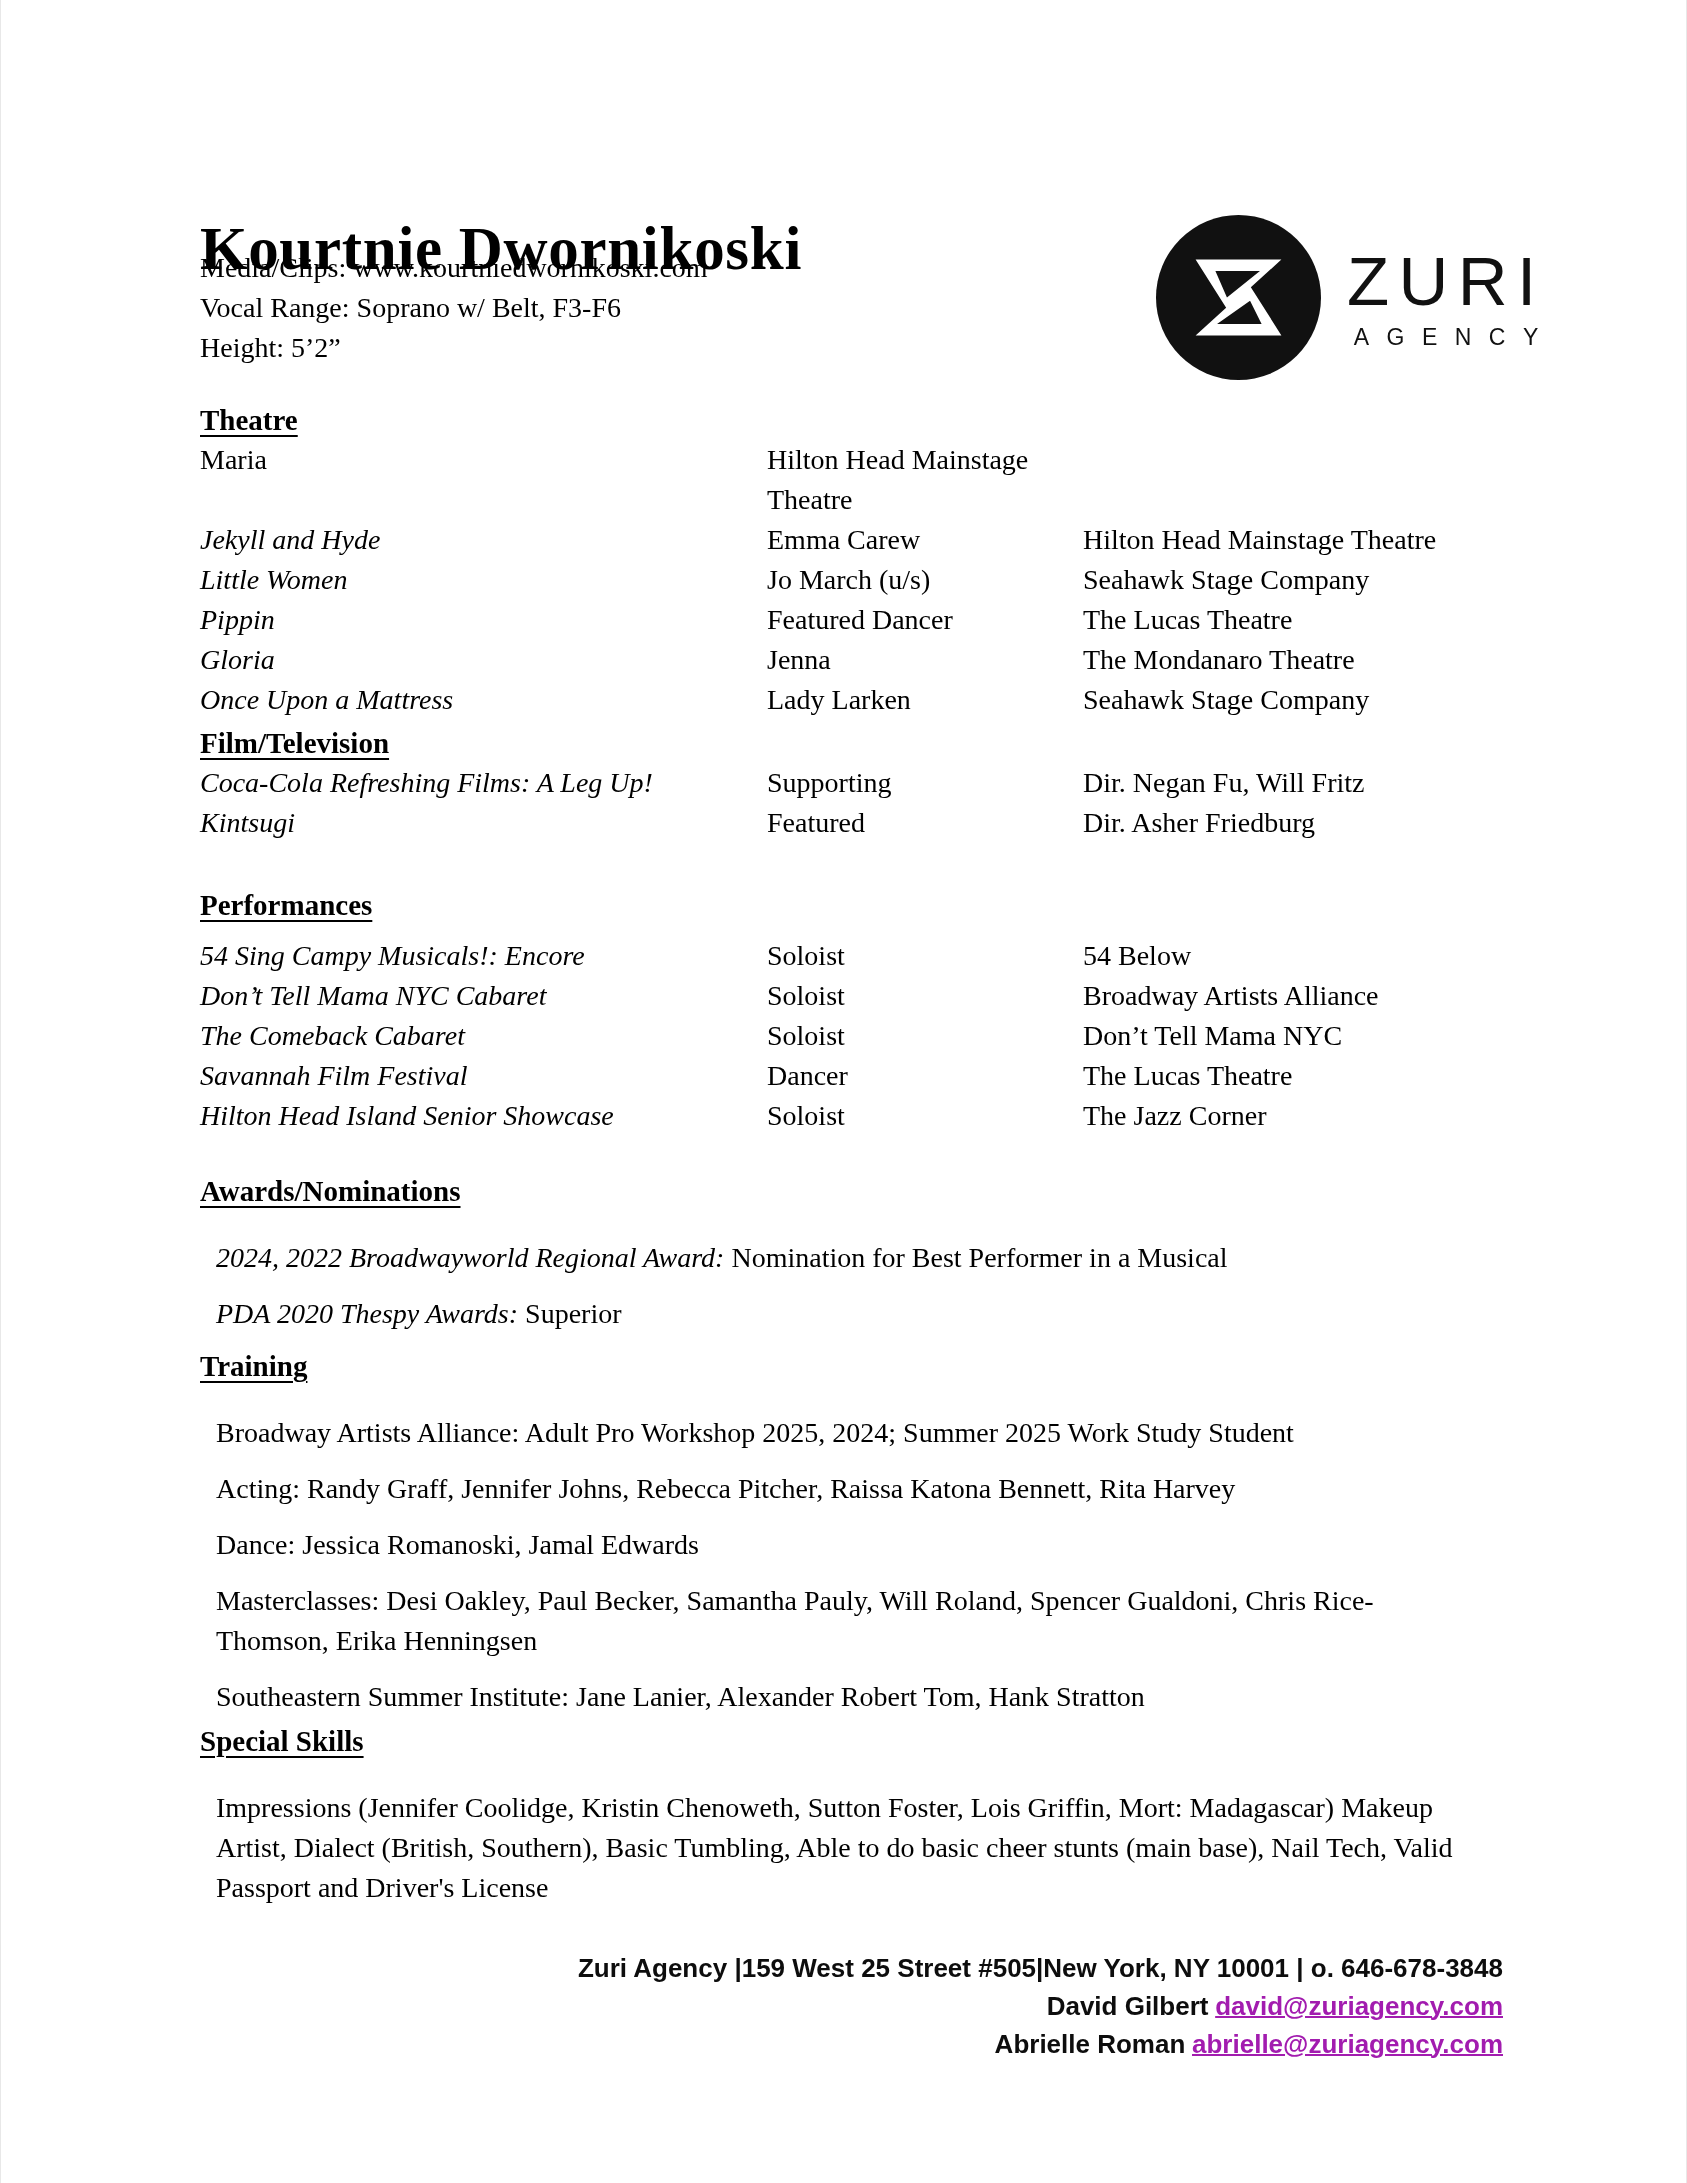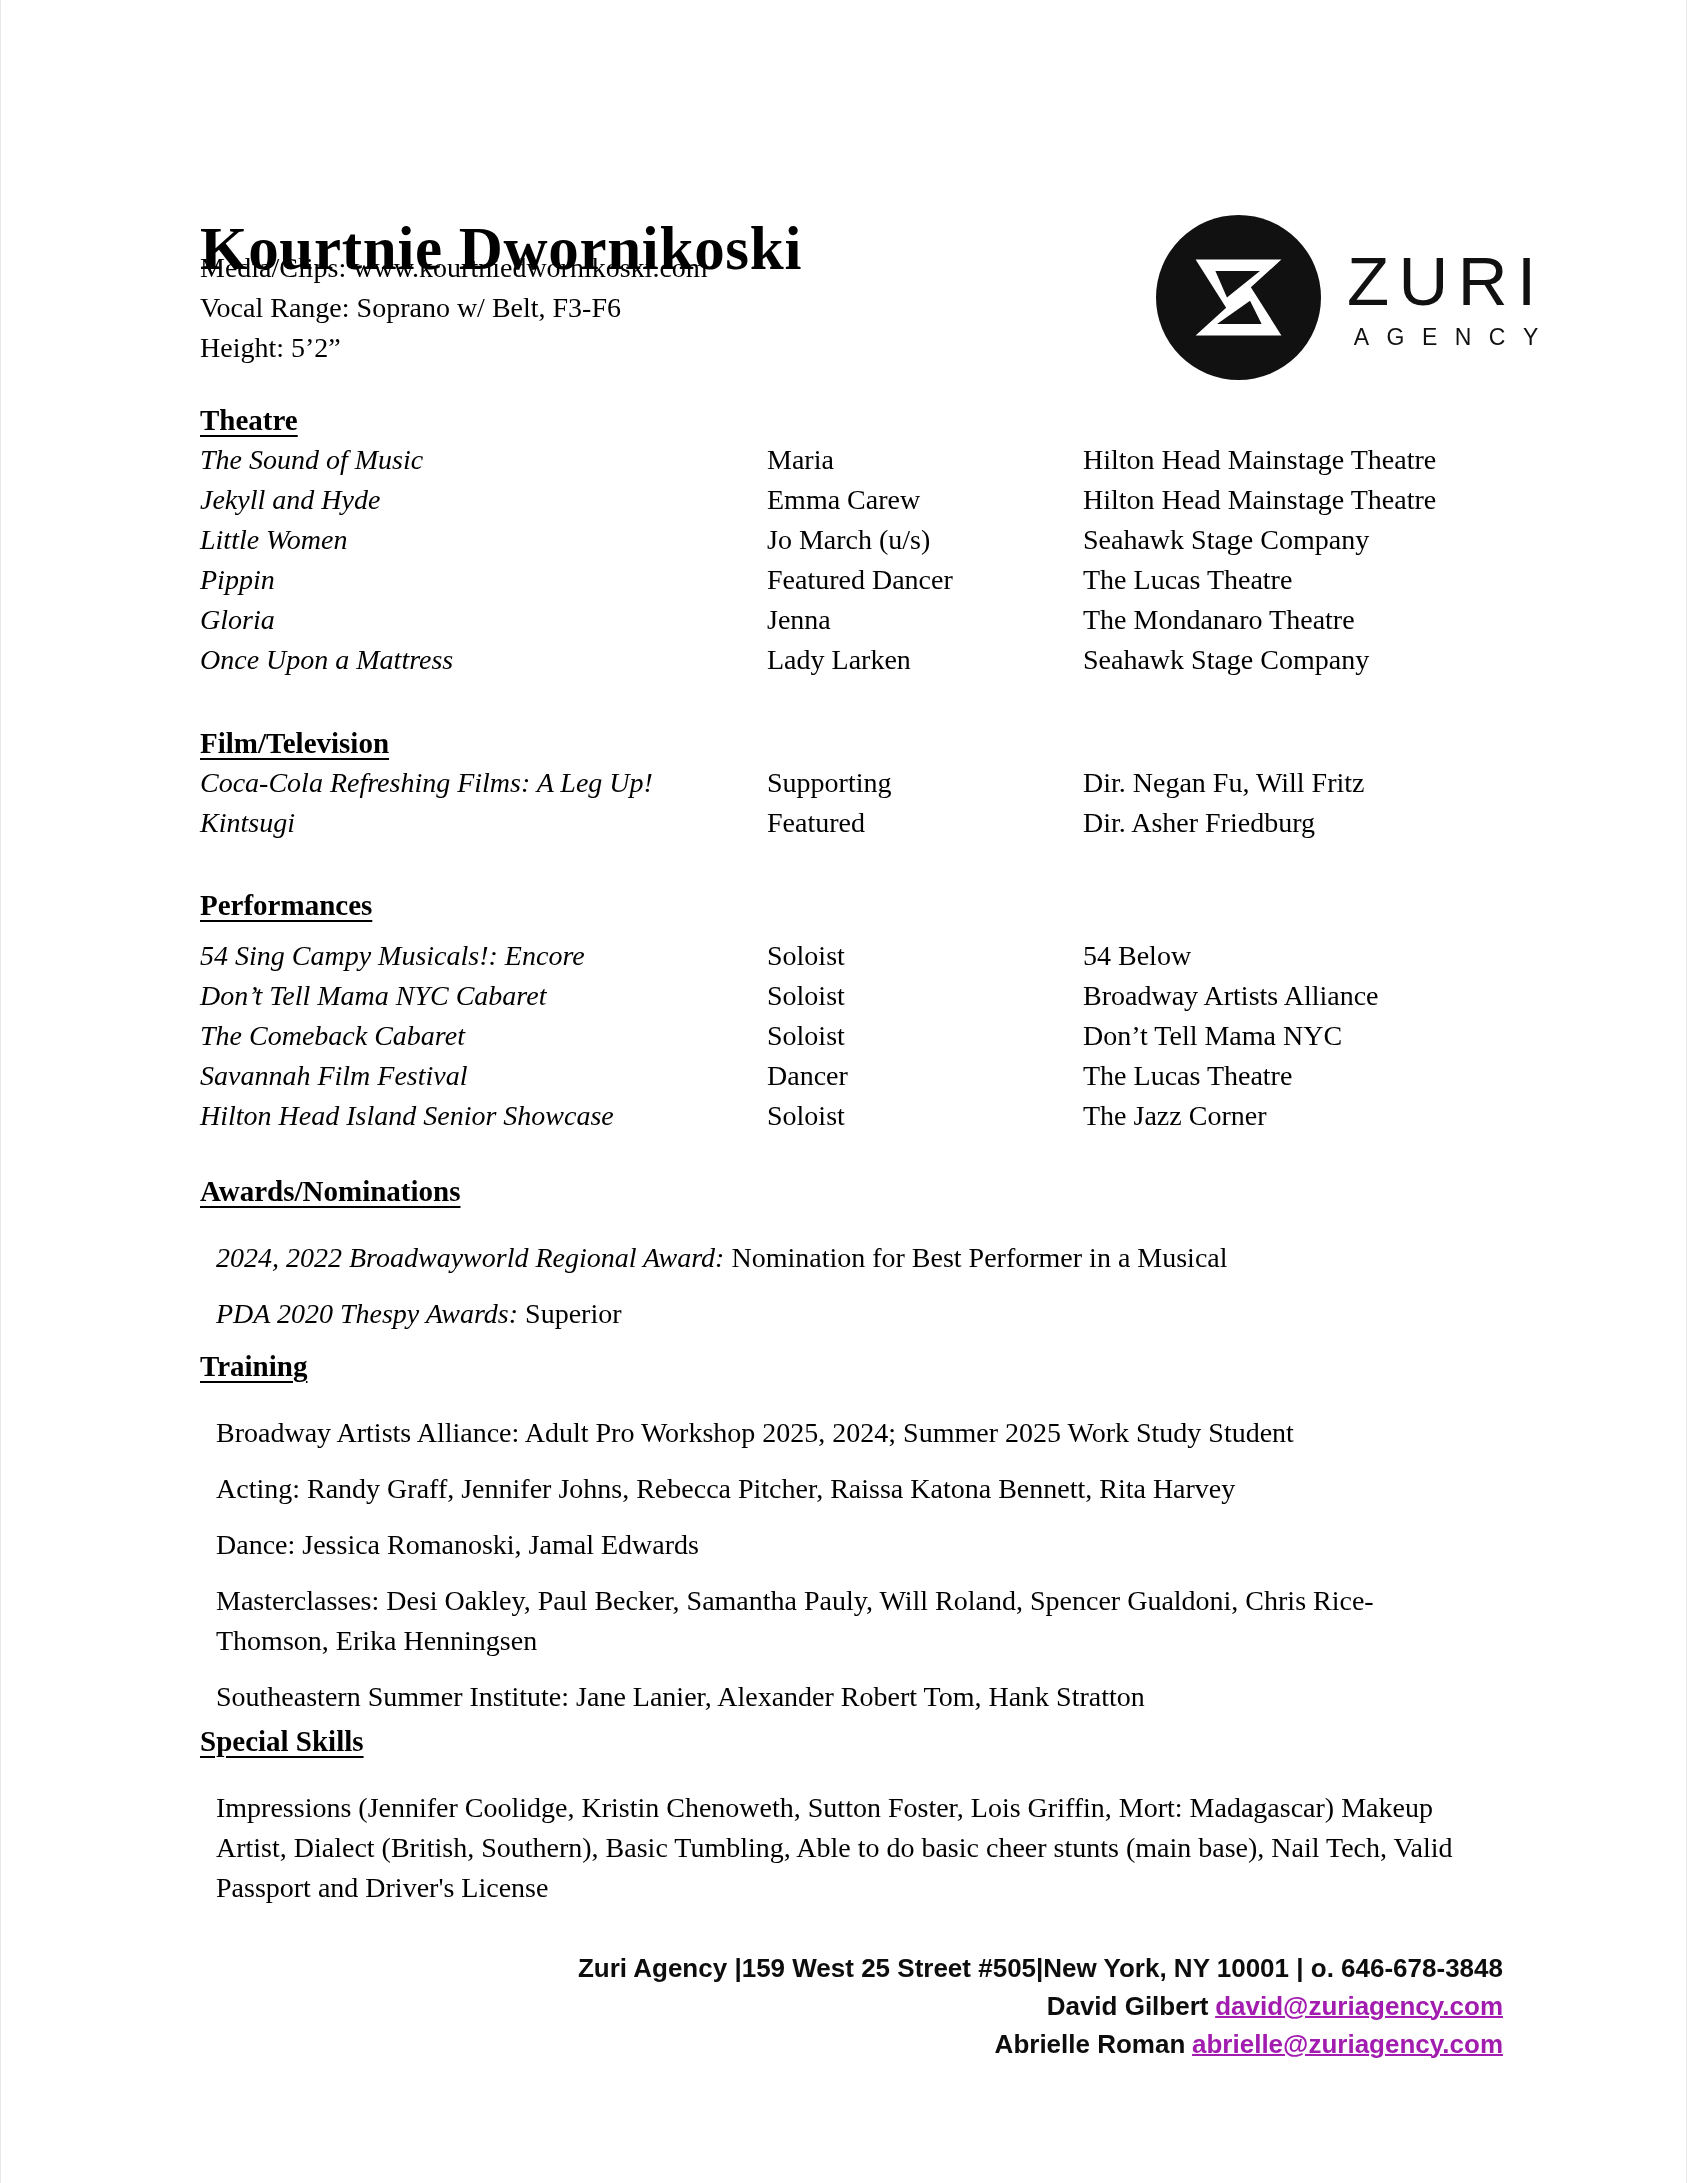--- a/index.html
+++ b/index.html
@@ -106,21 +106,20 @@
     <span class="logo-text">
       <span class="logo-word">ZURI</span>
       <span class="logo-sub">AGENCY</span>
     </span>
   </div>
 
   <div class="abs section" id="sec-theatre">
     <h2 class="section-h">Theatre</h2>
     <div class="rows">
       <div class="grid-row">
-        <span class="cell-title">The Sound of Music</span>
         <span>Maria</span>
         <span>Hilton Head Mainstage Theatre</span>
       </div>
       <div class="grid-row">
         <span class="cell-title">Jekyll and Hyde</span>
         <span>Emma Carew</span>
         <span>Hilton Head Mainstage Theatre</span>
       </div>
       <div class="grid-row">
         <span class="cell-title">Little Women</span>

